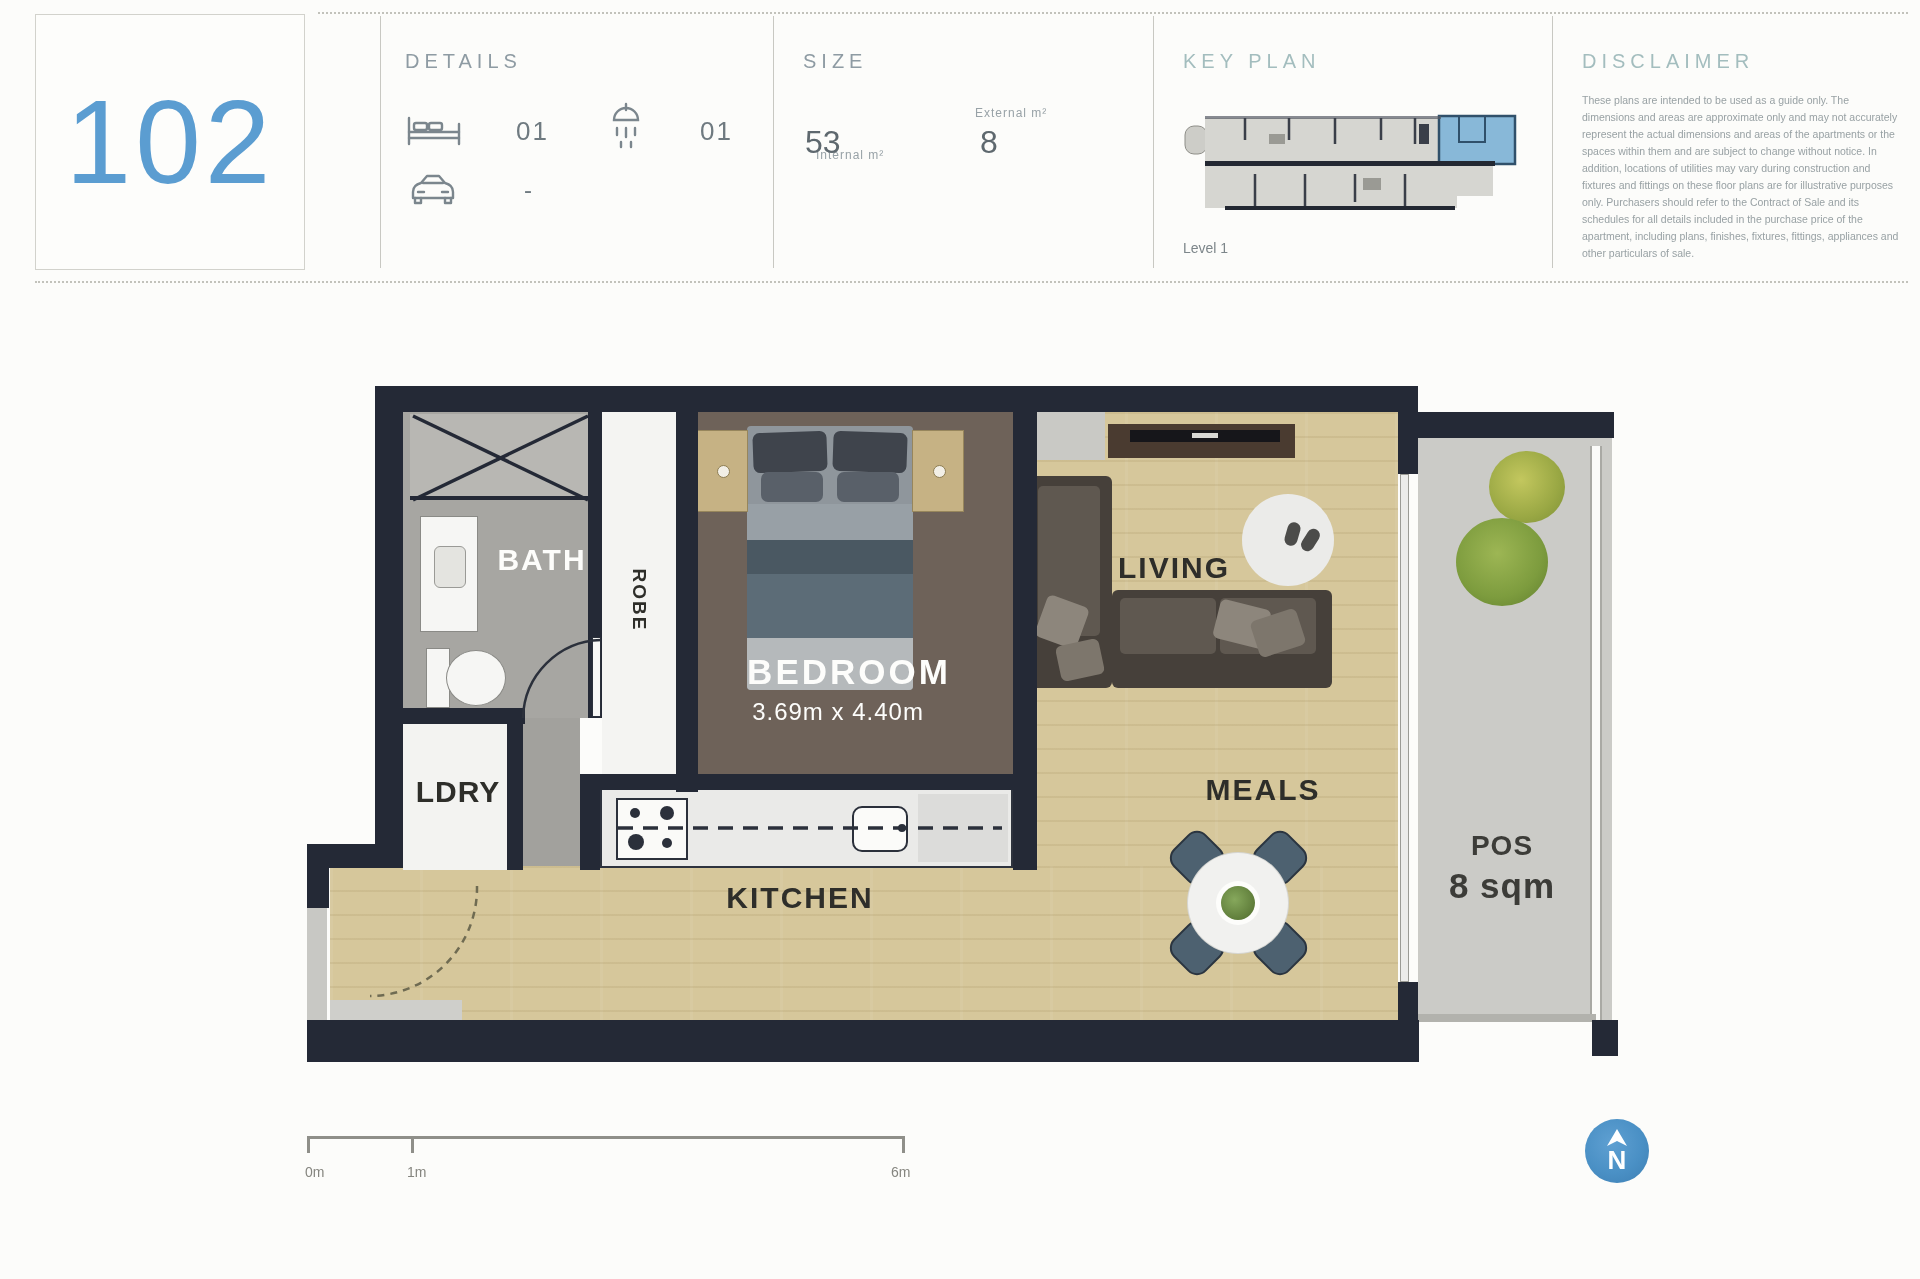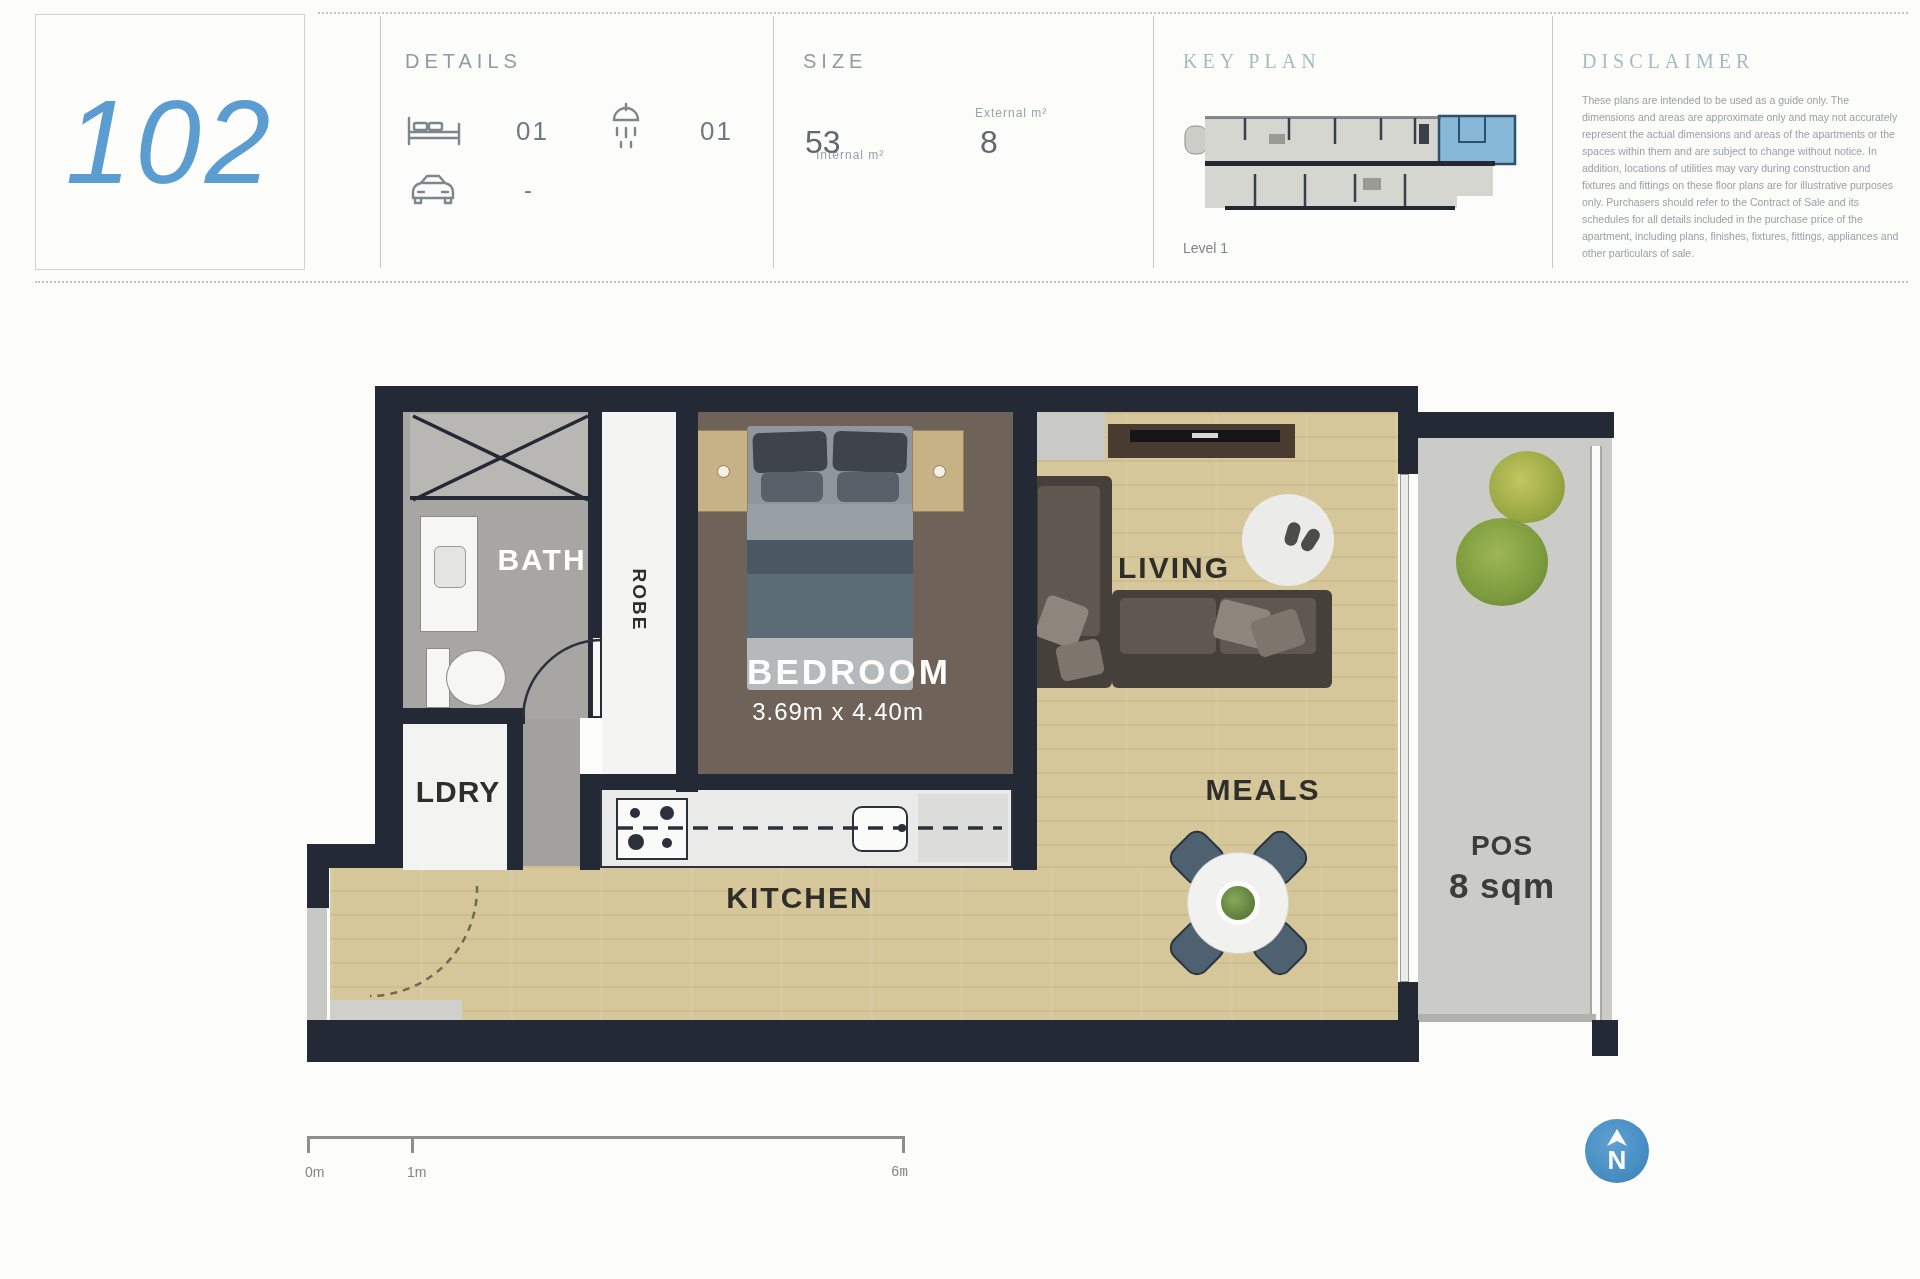--- a/index.html
+++ b/index.html
@@ -7,26 +7,26 @@
     width:1920px;height:1279px;position:relative;overflow:hidden;
     background:#fcfcfa;
     font-family:"Liberation Sans", sans-serif;
     color:#3a3a36;
   }
   .abs{position:absolute;}
   
   .dotted-top{left:318px;top:12px;width:1590px;height:0;border-top:2px dotted #c2c2bb;}
   .dotted-bottom{left:35px;top:281px;width:1873px;height:0;border-top:2px dotted #c2c2bb;}
   .unit-panel{left:35px;top:14px;width:268px;height:254px;border:1px solid #d2d2cc;background:#fdfdfb;
-    display:flex;align-items:center;justify-content:center;font-style:italic;}
+    display:flex;align-items:center;justify-content:center;}
   .unit-number{font-size:118px;color:#5b9dd1;letter-spacing:4px;font-weight:400;}
   .vdiv{width:0;border-left:1px solid #c8c8c2;top:16px;height:252px;}
   .vd1{left:380px;} .vd2{left:773px;} .vd3{left:1153px;} .vd4{left:1552px;}
   .sec-title{font-size:20px;letter-spacing:5px;font-weight:400;}
-  .t-gray{color:#8e9ba3;} .t-teal{color:#a3bdbe;font-family:Liberation Serif, serif;}
+  .t-gray{color:#8e9ba3;} .t-teal{color:#a3bdbe;}
   .details-title{left:405px;top:50px;}
   .size-title{left:803px;top:50px;}
   .keyplan-title{left:1183px;top:50px;}
   .disclaimer-title{left:1582px;top:50px;}
   .detail-icon{color:#7b868d;}
   .di-bed{left:405px;top:110px;}
   .di-shower{left:604px;top:100px;}
   .di-car{left:405px;top:168px;}
   .detail-value{font-size:26px;color:#6f7a80;letter-spacing:2px;}
   .dv-bed{left:516px;top:116px;}
@@ -152,21 +152,21 @@
   .lab-pos{left:1502px;top:846px;font-size:28px;color:#3c3c38;letter-spacing:1px;}
   .lab-pos-area{left:1502px;top:886px;font-size:35px;color:#3c3c38;letter-spacing:1px;}
   
   .plan-overlay{left:300px;top:380px;width:1330px;height:660px;pointer-events:none;}
   
   .scalebar{left:307px;top:1136px;width:600px;height:60px;}
   .sb-line{position:absolute;left:0;top:0;width:598px;height:3px;background:#8f8f89;}
   .sb-tick{position:absolute;top:0;width:3px;height:17px;background:#8f8f89;}
   .sbt0{left:0;} .sbt1{left:104px;} .sbt6{left:595px;}
   .sb-label{position:absolute;top:28px;font-size:14px;color:#85857f;}
-  .sbl0{left:-2px;} .sbl1{left:100px;} .sbl6{left:584px;font-family:Liberation Mono, monospace;}
+  .sbl0{left:-2px;} .sbl1{left:100px;} .sbl6{left:584px;}
   
   .north-badge{left:1585px;top:1119px;width:64px;height:64px;border-radius:50%;
     background:radial-gradient(circle at 42% 38%, #5fa0d2, #4a90c5 55%, #3d7eb2);}
 </style>
 </head>
 <body>
 
 <div class="abs dotted-top"></div>
 <div class="abs dotted-bottom"></div>
 

